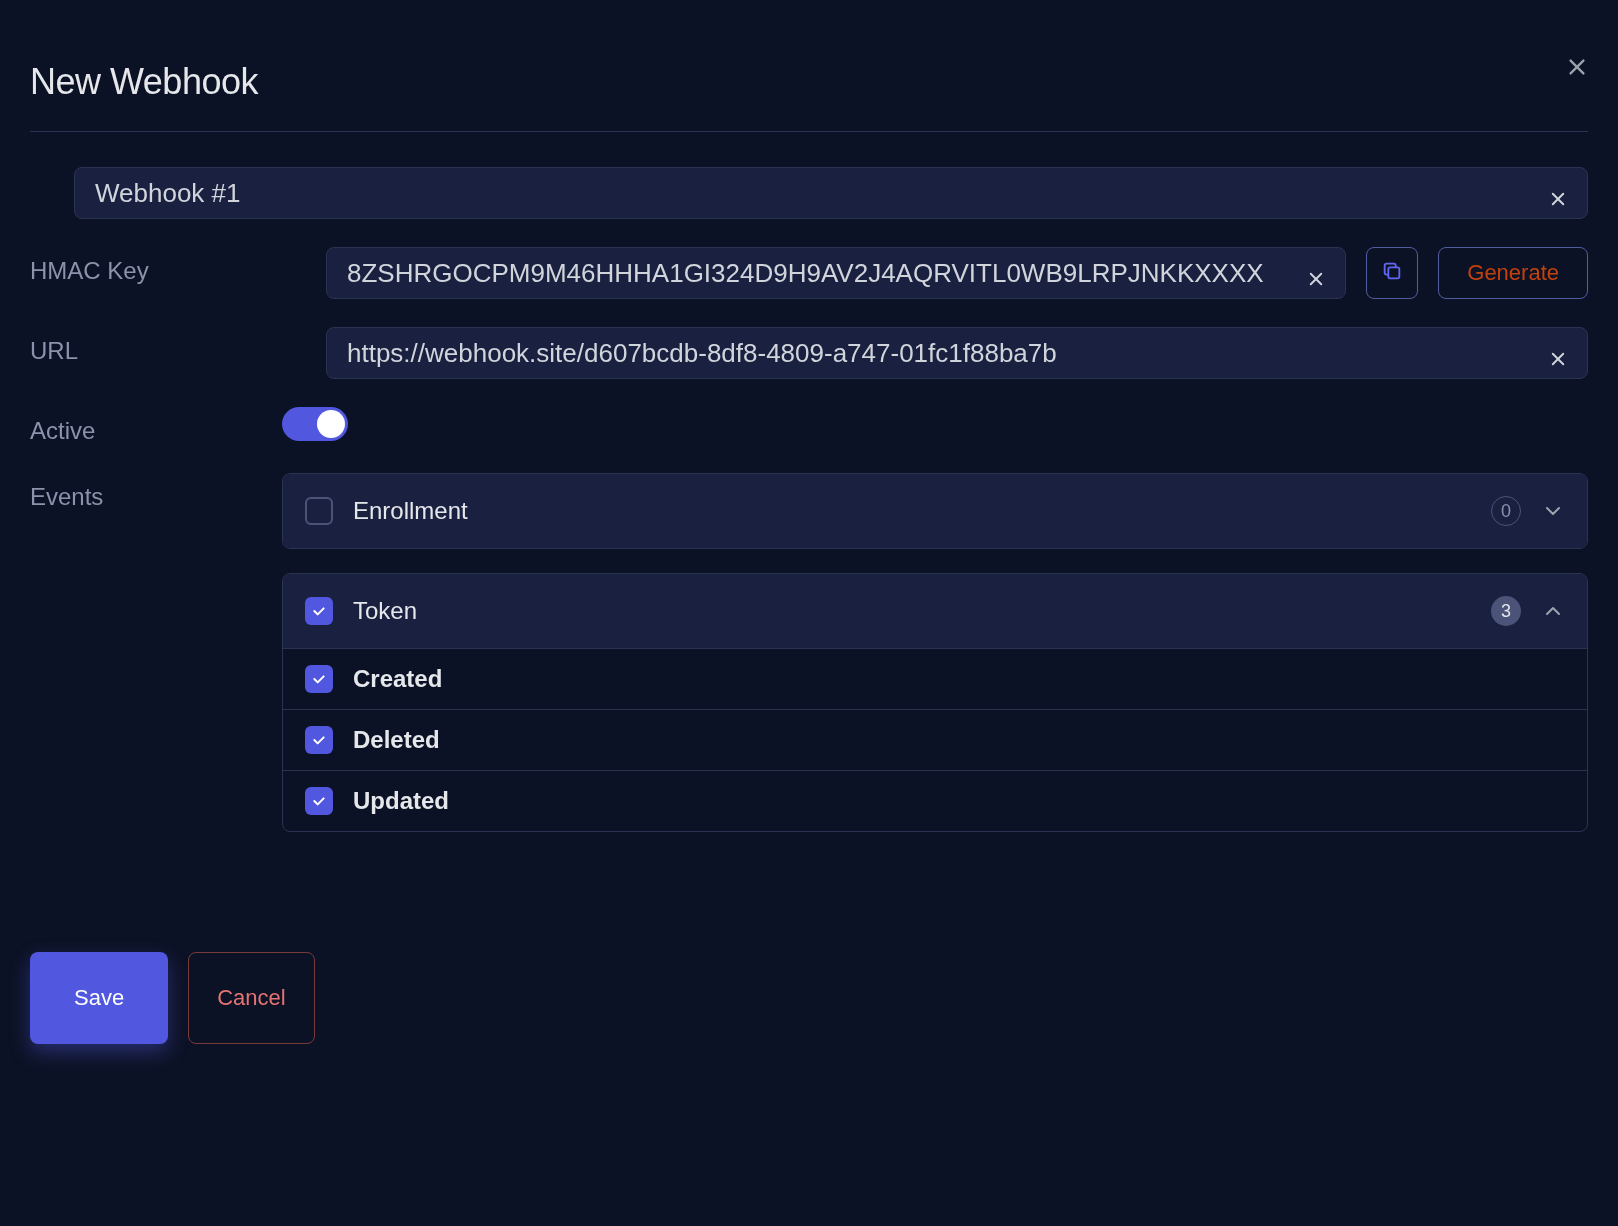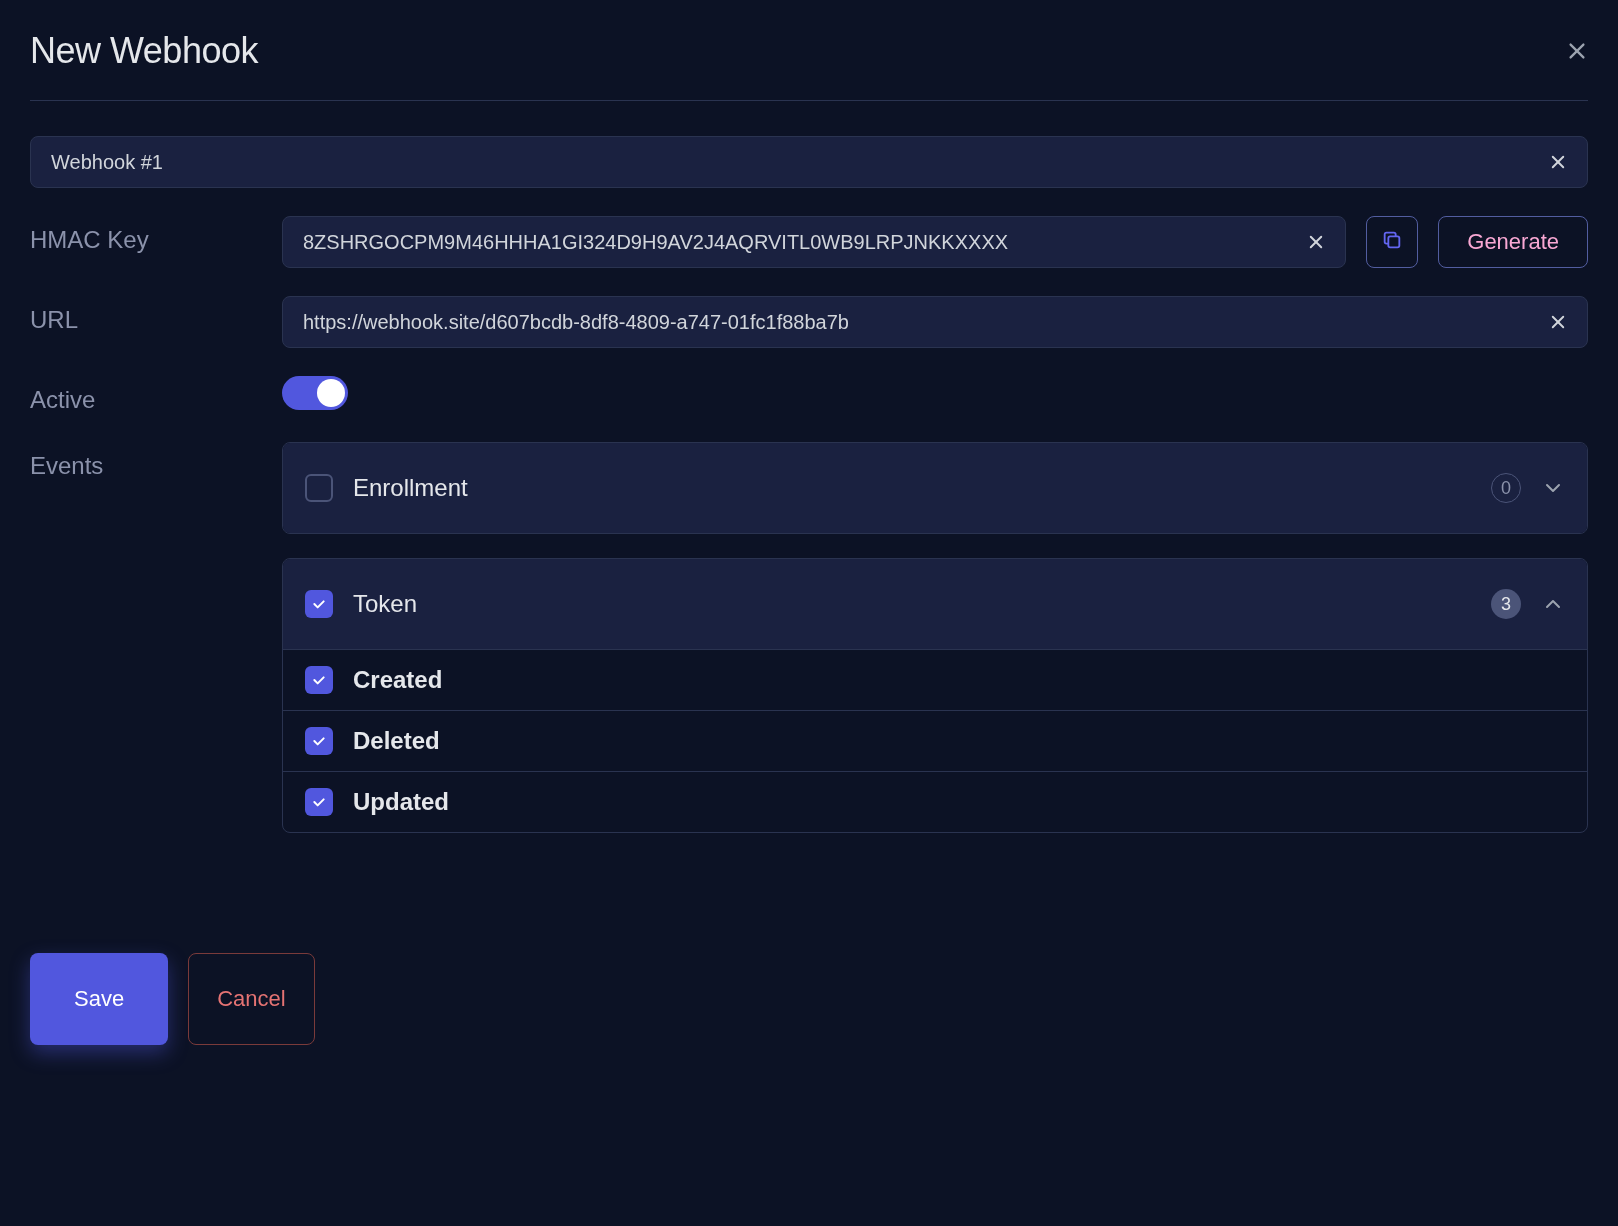--- a/index.html
+++ b/index.html
@@ -20,20 +20,21 @@
       align-items: center;
       padding-bottom: 28px;
       border-bottom: 1px solid #2a3350;
       margin-bottom: 35px;
     }
     .title {
       font-size: 36px;
       font-weight: 300;
       color: #e5e7eb;
       letter-spacing: -0.5px;
+      margin-top: 31px;
     }
     .close-icon {
       width: 22px;
       height: 22px;
       cursor: pointer;
       color: #9ca3af;
     }
     .close-icon svg {
       width: 100%;
       height: 100%;
@@ -58,25 +59,26 @@
       align-items: center;
     }
     .text-input {
       flex: 1;
       background: #1a2140;
       border: 1px solid #2a3350;
       border-radius: 8px;
       height: 52px;
       padding: 0 20px;
       color: #d1d5db;
-      font-size: 20px;
+      font-size: 26px;
       display: flex;
       align-items: center;
       justify-content: space-between;
       gap: 12px;
+      margin-left: 44px;
     }
     .text-input-value {
       flex: 1;
       white-space: nowrap;
       overflow: hidden;
       text-overflow: ellipsis;
     }
     .input-clear {
       width: 18px;
       height: 18px;
@@ -97,21 +99,21 @@
       cursor: pointer;
       color: #6366f1;
     }
     .icon-button svg { width: 22px; height: 22px; }
     .outline-button {
       height: 52px;
       padding: 0 28px;
       border: 1px solid #525da0;
       border-radius: 8px;
       background: transparent;
-      color: #f9a8d4;
+      color: #c2410c;
       font-size: 22px;
       cursor: pointer;
       display: flex;
       align-items: center;
     }
     .toggle {
       width: 66px;
       height: 34px;
       background: #5157de;
       border-radius: 17px;
@@ -134,21 +136,21 @@
       gap: 24px;
     }
     .event-group {
       border: 1px solid #2a3350;
       border-radius: 8px;
       overflow: hidden;
     }
     .event-header {
       display: flex;
       align-items: center;
-      padding: 30px 22px;
+      padding: 22px 22px;
       background: #1a2140;
       cursor: pointer;
       gap: 20px;
     }
     .checkbox {
       width: 28px;
       height: 28px;
       border-radius: 6px;
       display: flex;
       align-items: center;

